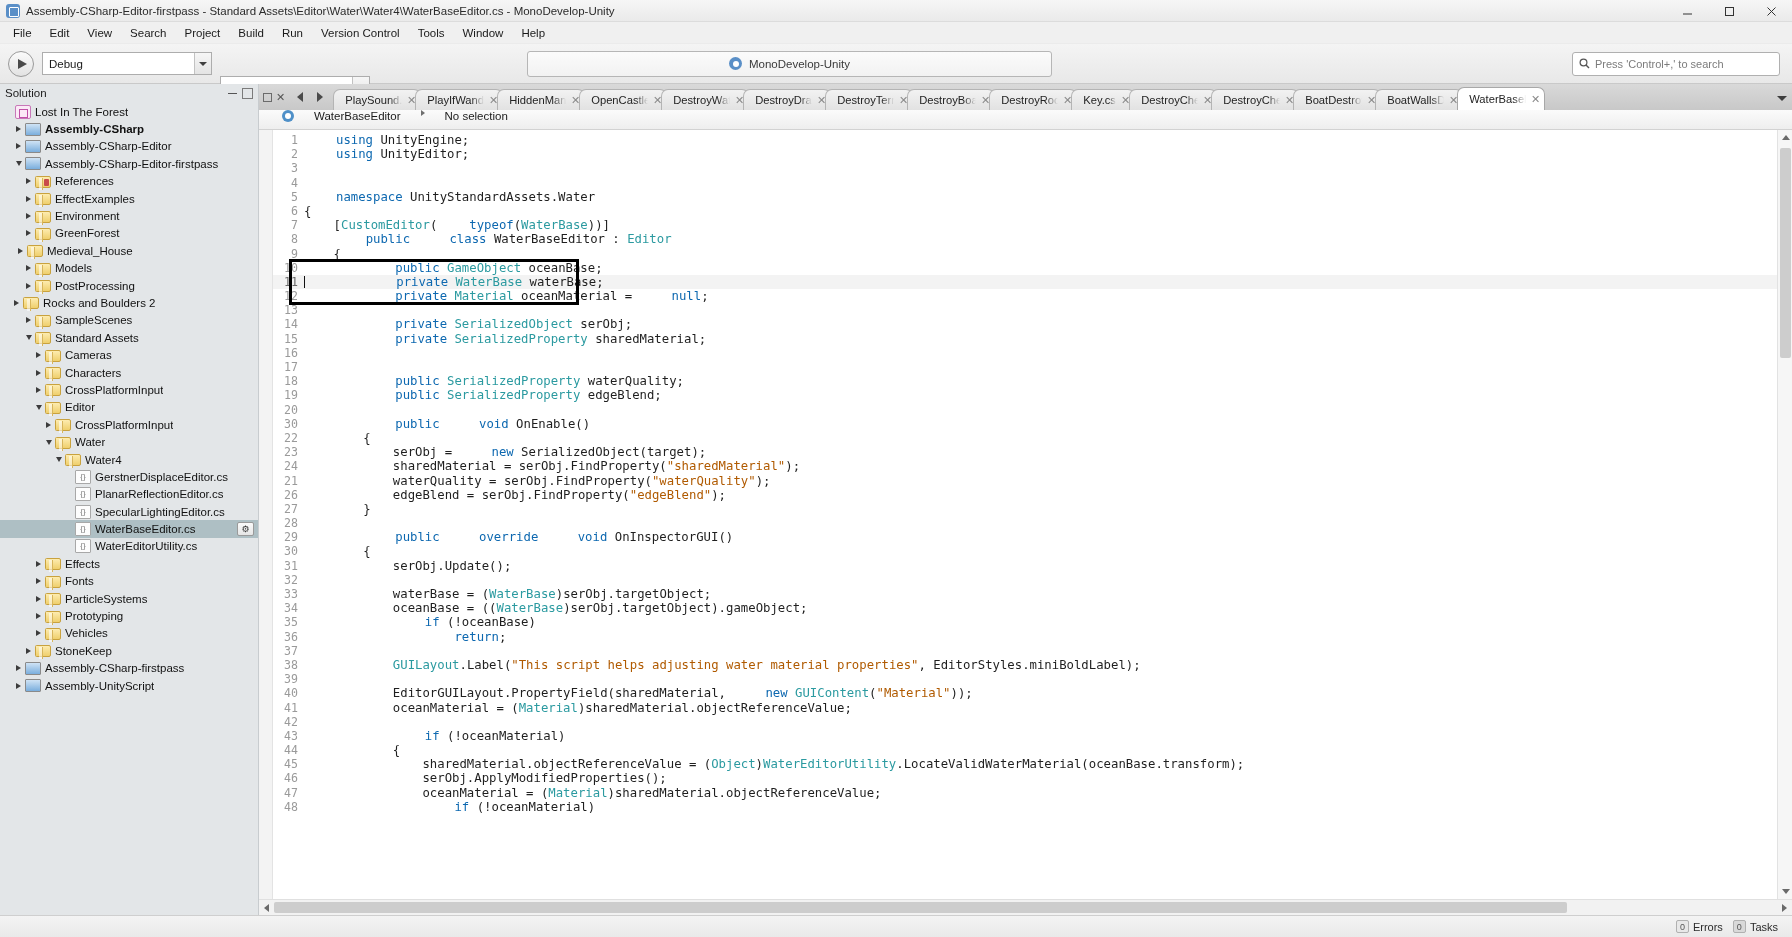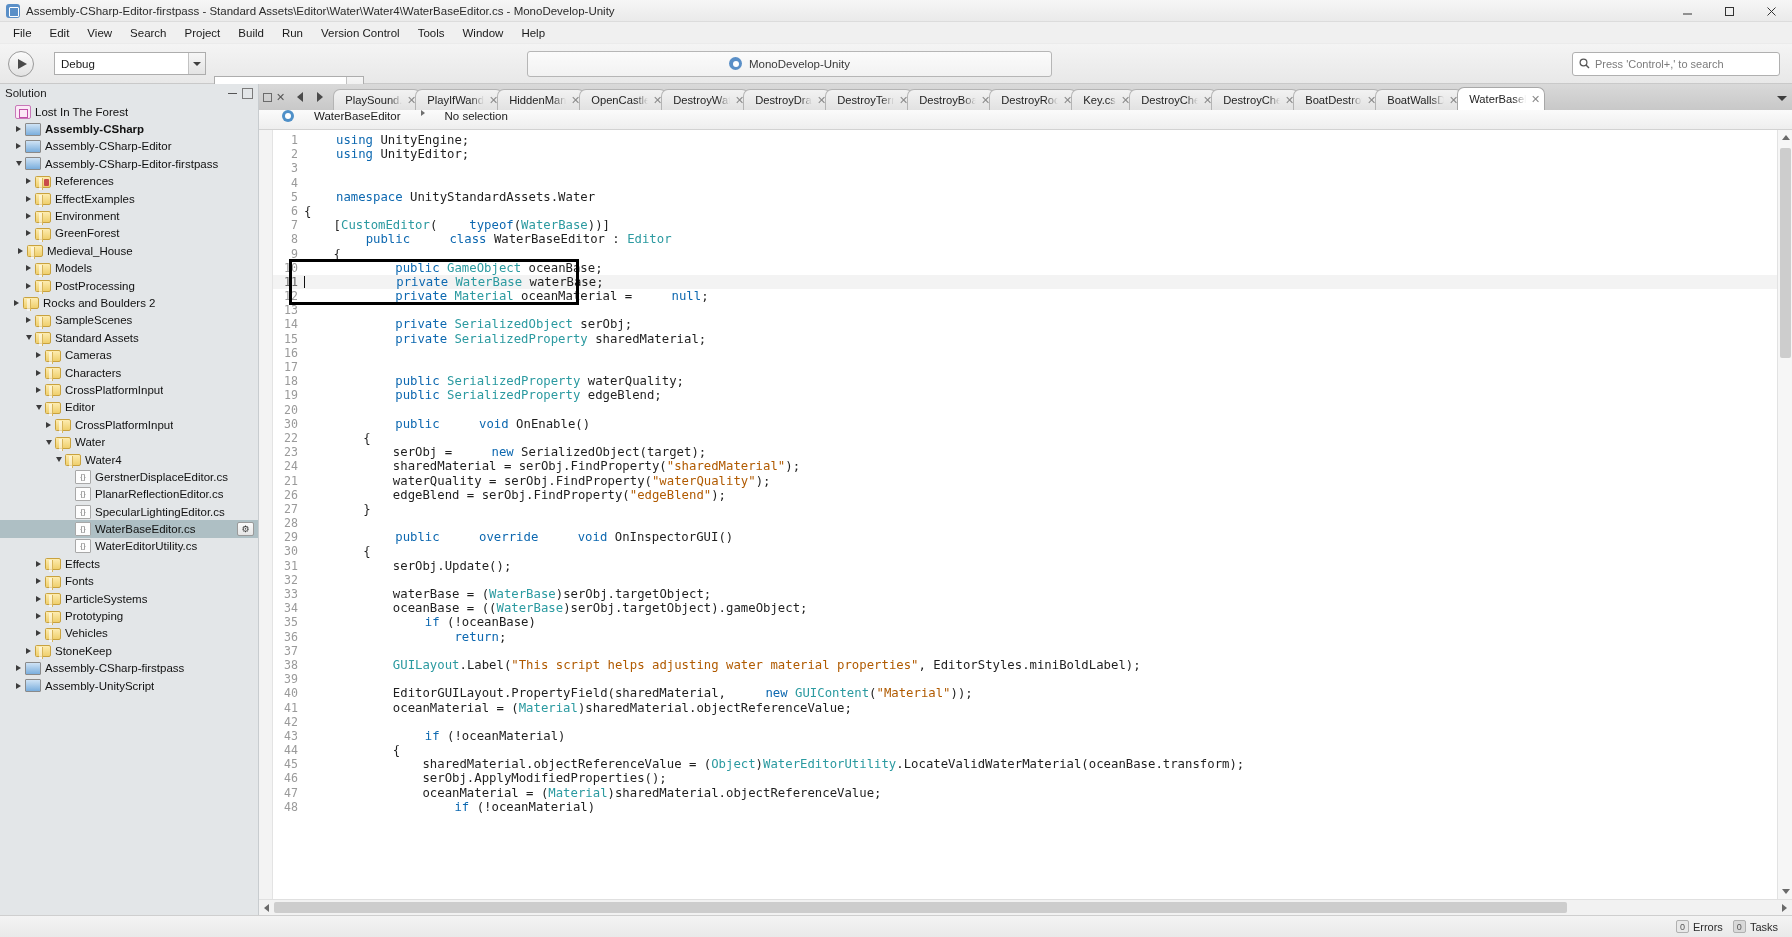--- a/index.html
+++ b/index.html
@@ -128,21 +128,21 @@
     display: flex; align-items: center; justify-content: center;
     flex: 0 0 auto;
   }
   .combo .arrow i {
     width: 0; height: 0;
     border-left: 4px solid transparent;
     border-right: 4px solid transparent;
     border-top: 4px solid #404040;
     display: block;
   }
-  #combo-config { width: 152px; margin-left: 12px; }
+  #combo-config { width: 170px; }
   #combo-runtime { width: 150px; margin-top: 48px; }
 
   .status-center {
     position: absolute;
     left: 527px;
     width: 525px;
     height: 26px;
     background: linear-gradient(to bottom, #fbfbfb, #f2f2f2);
     border: 1px solid #b6b6b6;
     border-radius: 3px;

